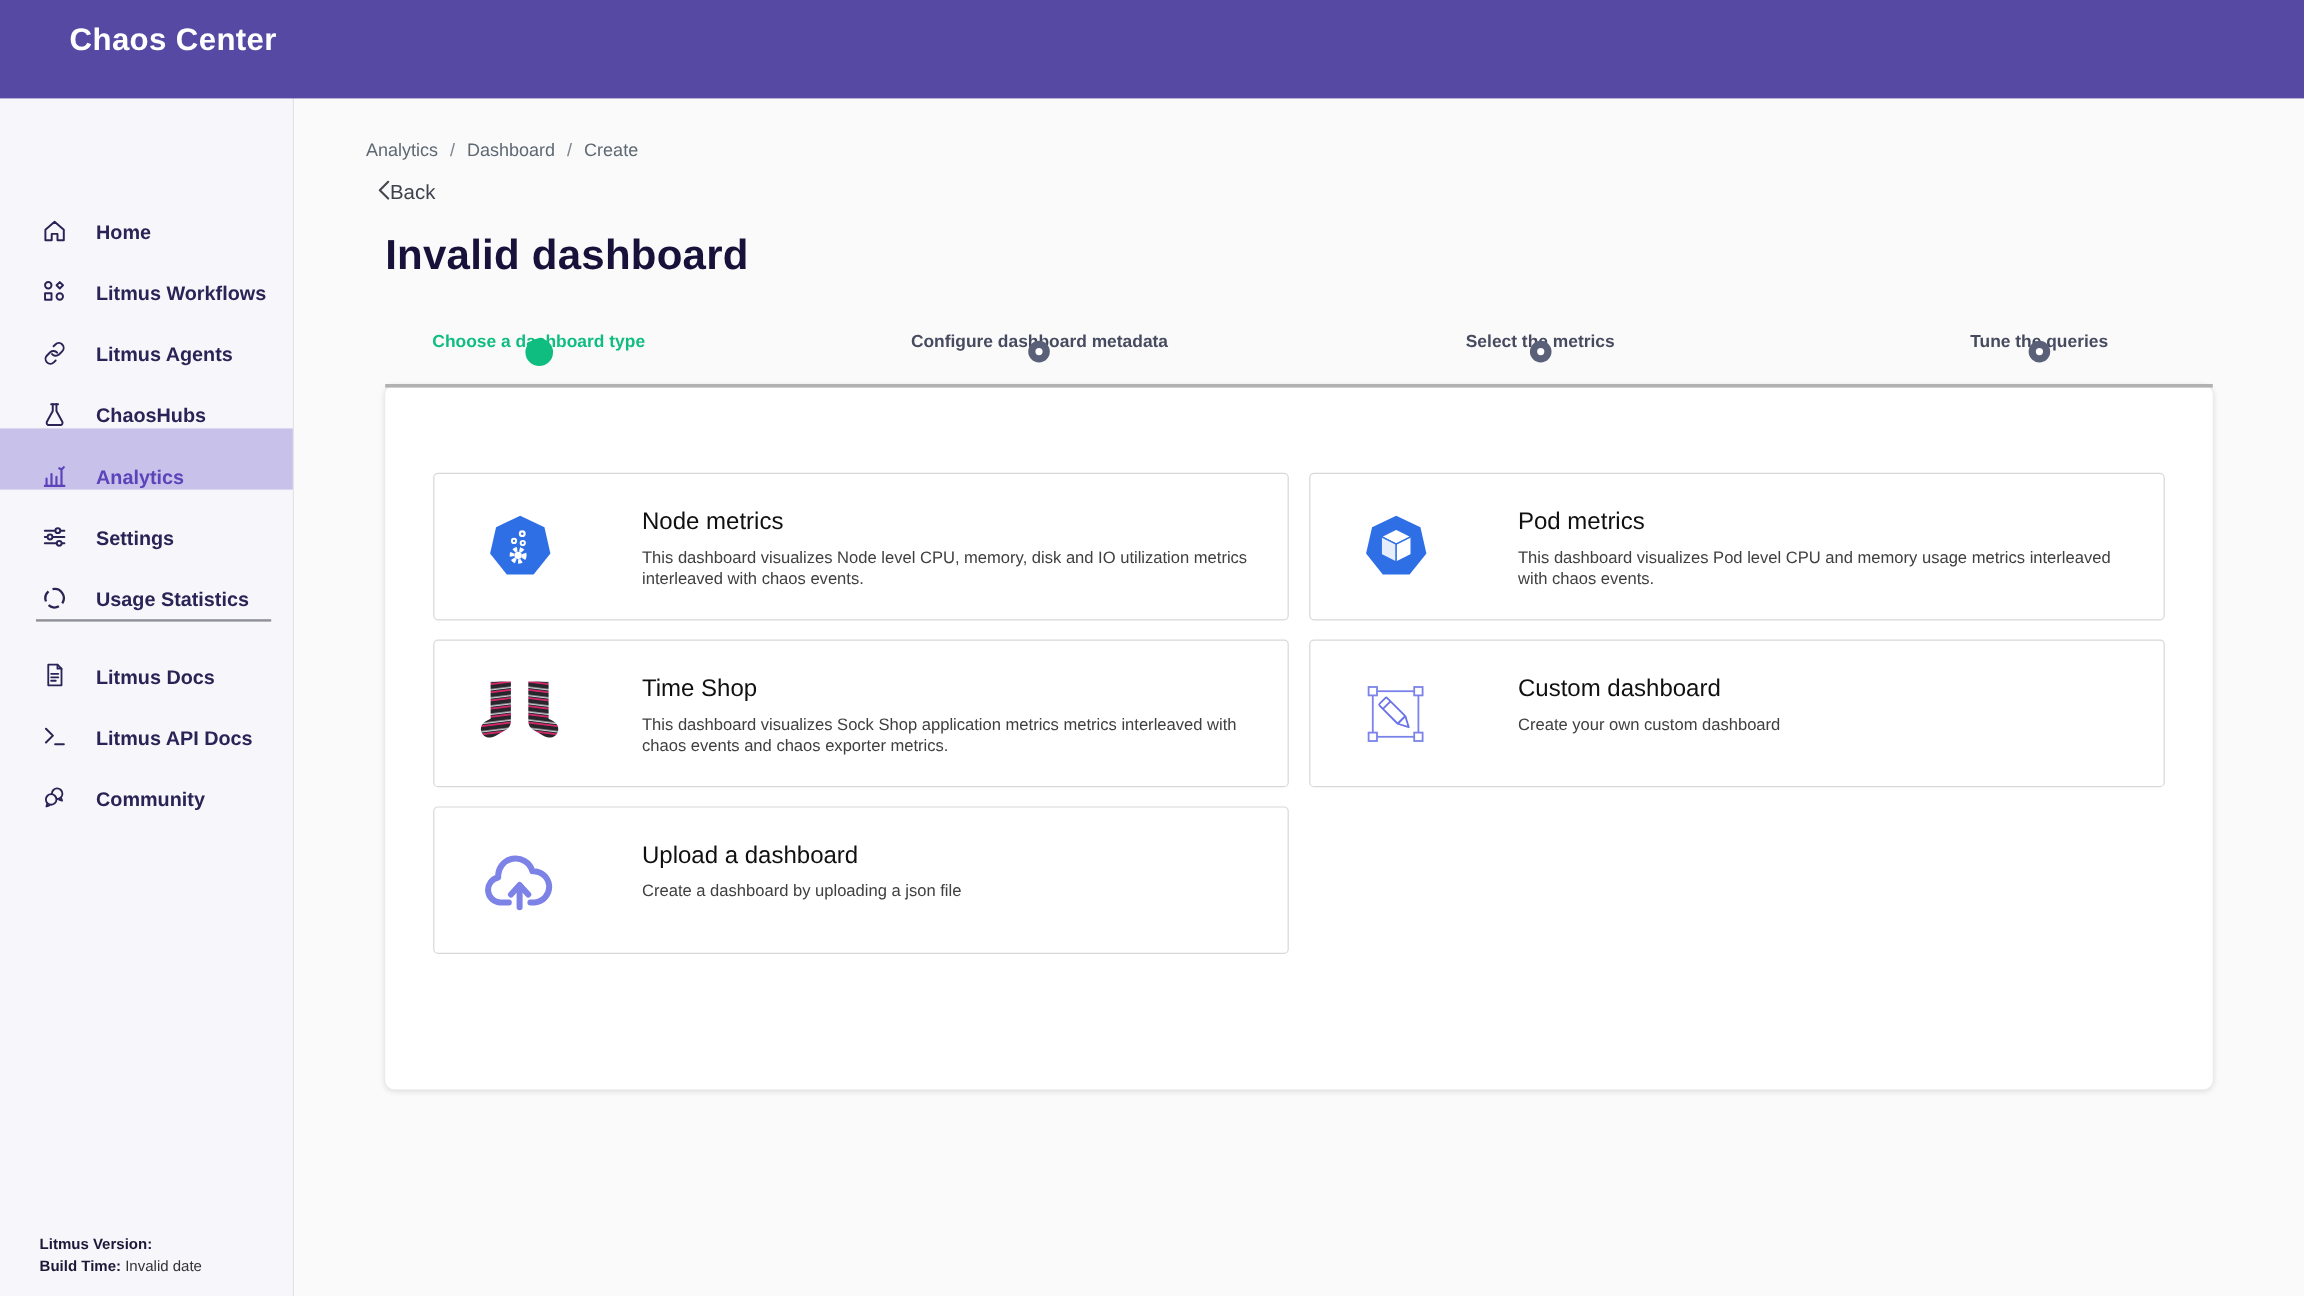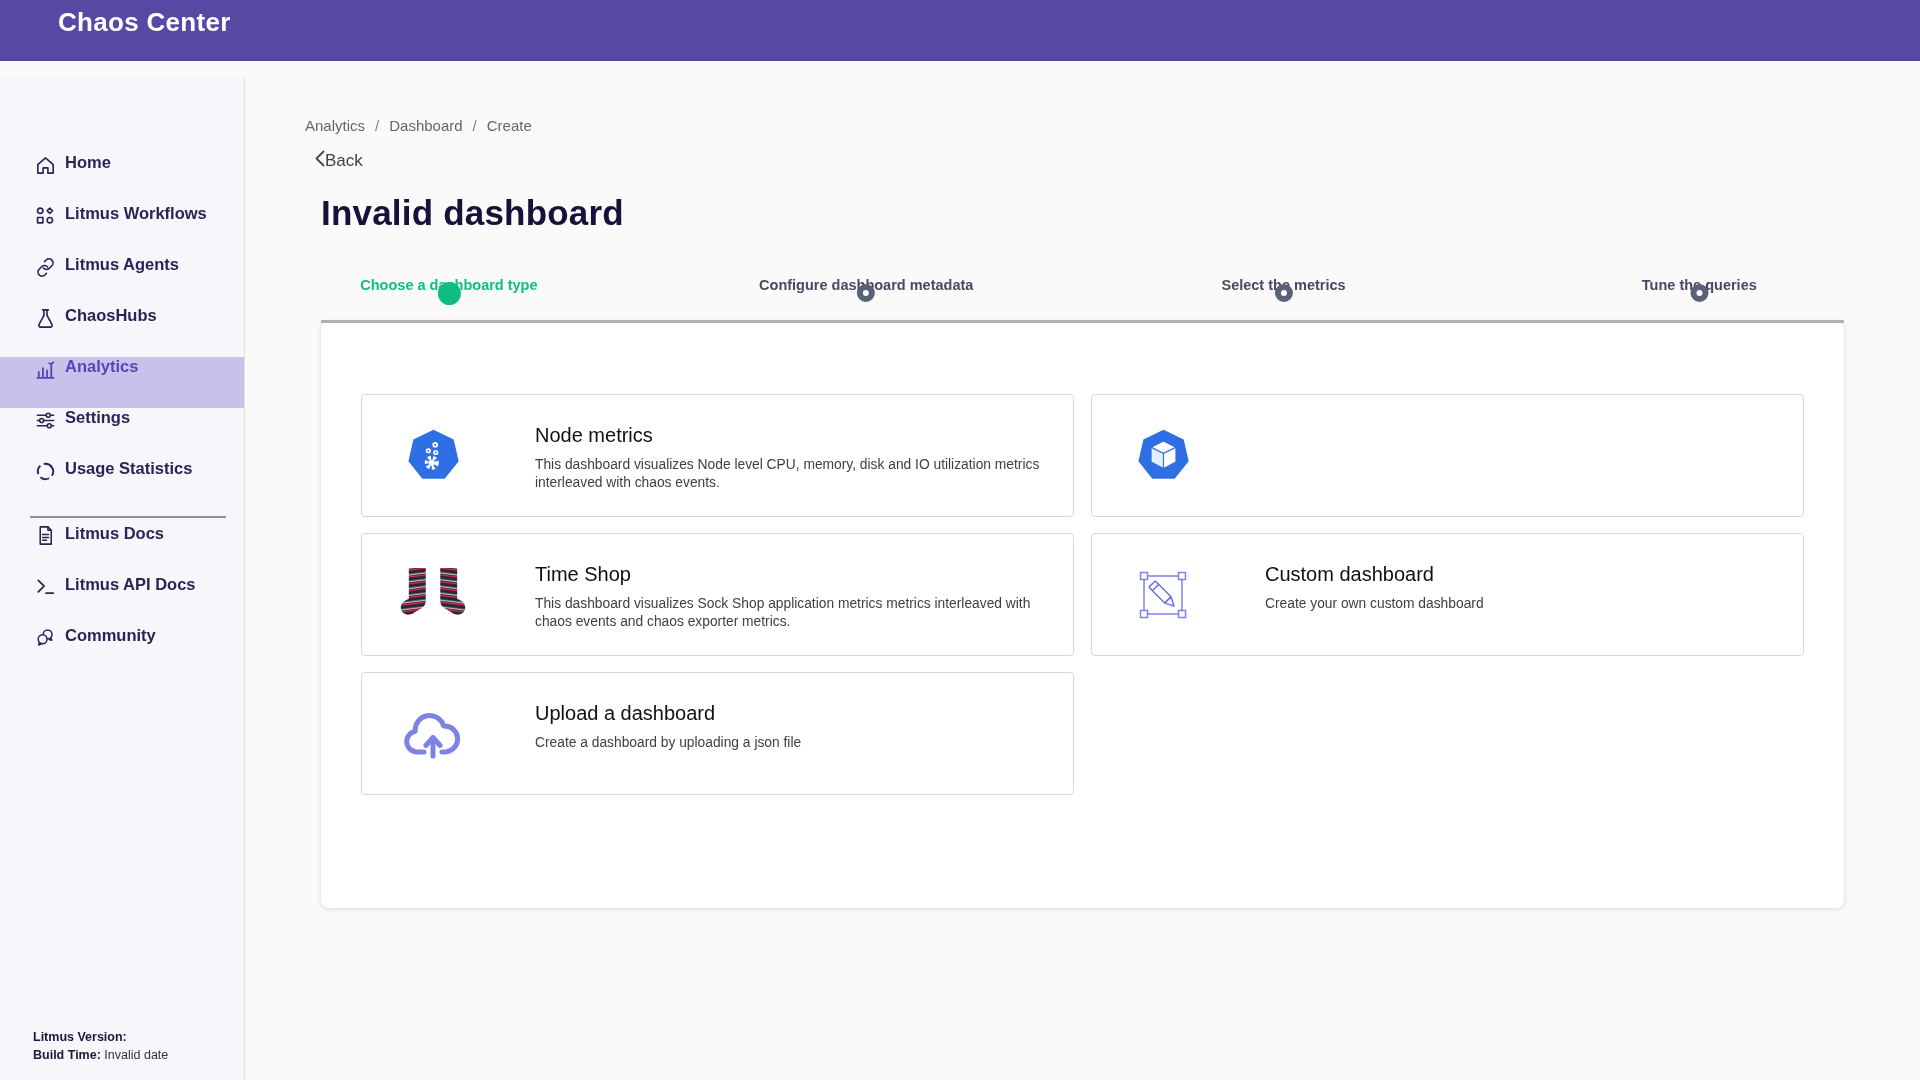--- a/index.html
+++ b/index.html
@@ -1,30 +1,30 @@
 <!DOCTYPE html>
 <html><head>
 <meta charset="utf-8">
 <style>
   * { margin:0; padding:0; box-sizing:border-box; }
   html,body { width:1920px; height:1080px; font-family:"Liberation Sans", sans-serif; background:#FAFAFA; overflow:hidden; }
 
   
-  .topbar { position:fixed; top:0; left:0; right:0; height:61px; background:#5649A4;
+  .topbar { position:fixed; top:0; left:0; right:0; height:82px; background:#5649A4;
             display:flex; align-items:center; justify-content:space-between; padding:0 24px 16px 58px; z-index:20; }
   .app-title { color:#fff; font-size:26px; font-weight:bold; letter-spacing:.3px; }
   .topbar-right { display:flex; align-items:center; gap:26px; }
   .project-selector { display:flex; align-items:center; gap:16px; color:#fff; font-size:15.5px; cursor:pointer; }
   .avatar { width:45px; height:45px; border-radius:50%; background:#8B85CD; color:#fff; font-size:19px;
             display:flex; align-items:center; justify-content:center; cursor:pointer; }
 
   
   .sidebar { position:fixed; top:77px; left:0; bottom:0; width:245px; background:#F7F6FA;
              border-right:1px solid #E3E3E3; padding-top:76px; z-index:10; }
-  .side-item { display:flex; align-items:flex-start; height:51px; padding-left:33px; gap:8px;
+  .side-item { display:flex; align-items:flex-end; height:51px; padding-left:33px; gap:23px;
                color:#2A2456; font-size:16.5px; font-weight:bold; cursor:pointer; white-space:nowrap; }
   .side-item .icon { width:24px; height:24px; display:flex; align-items:center; justify-content:center; }
   .side-item.active { background:#C8C1E9; color:#5B44BA; }
   .side-divider { height:1.5px; background:#8F8F98; margin:6px 0 6px 30px; width:196px; }
   .side-footer { position:absolute; left:33px; bottom:16px; font-size:12.5px; color:#1D1838; line-height:18px; }
   .side-footer span { font-weight:normal; color:#333; }
 
   
   .main { position:fixed; left:245px; top:77px; right:0; bottom:0; padding:40px 76px 0; background:#FAFAFA; overflow:hidden; }
 
@@ -259,20 +259,24 @@
       <div class="option-card">
         <div class="option-icon">
           <svg width="55" height="55" viewBox="0 0 64 64">
             <polygon points="32,2 55.5,13.3 61.3,38.7 45,59 19,59 2.8,38.7 8.6,13.3" fill="#2F6FE5"></polygon>
             <g stroke="#2F6FE5" stroke-width="1.3" stroke-linejoin="round">
               <polygon points="32,15 46.5,22.3 32,29.6 17.5,22.3" fill="#fff"></polygon>
               <polygon points="17.5,22.3 32,29.6 32,47 17.5,39.7" fill="#E6EEFB"></polygon>
               <polygon points="46.5,22.3 32,29.6 32,47 46.5,39.7" fill="#fff"></polygon>
             </g>
           </svg>
+        </div>
+        <div class="option-text">
+          <div class="option-title">Pod metrics</div>
+          <div class="option-desc">This dashboard visualizes Pod level CPU and memory usage metrics interleaved with chaos events.</div>
         </div>
       </div>
 
       <div class="option-card">
         <div class="option-icon">
           <svg width="68" height="58" viewBox="0 0 70 60">
             <defs>
               <pattern id="sockStripes" width="70" height="7" patternUnits="userSpaceOnUse" patternTransform="rotate(-7)">
                 <rect width="70" height="7" fill="#26262B"></rect>
                 <rect y="2.7" width="70" height="1.2" fill="#CFD0D6"></rect>

